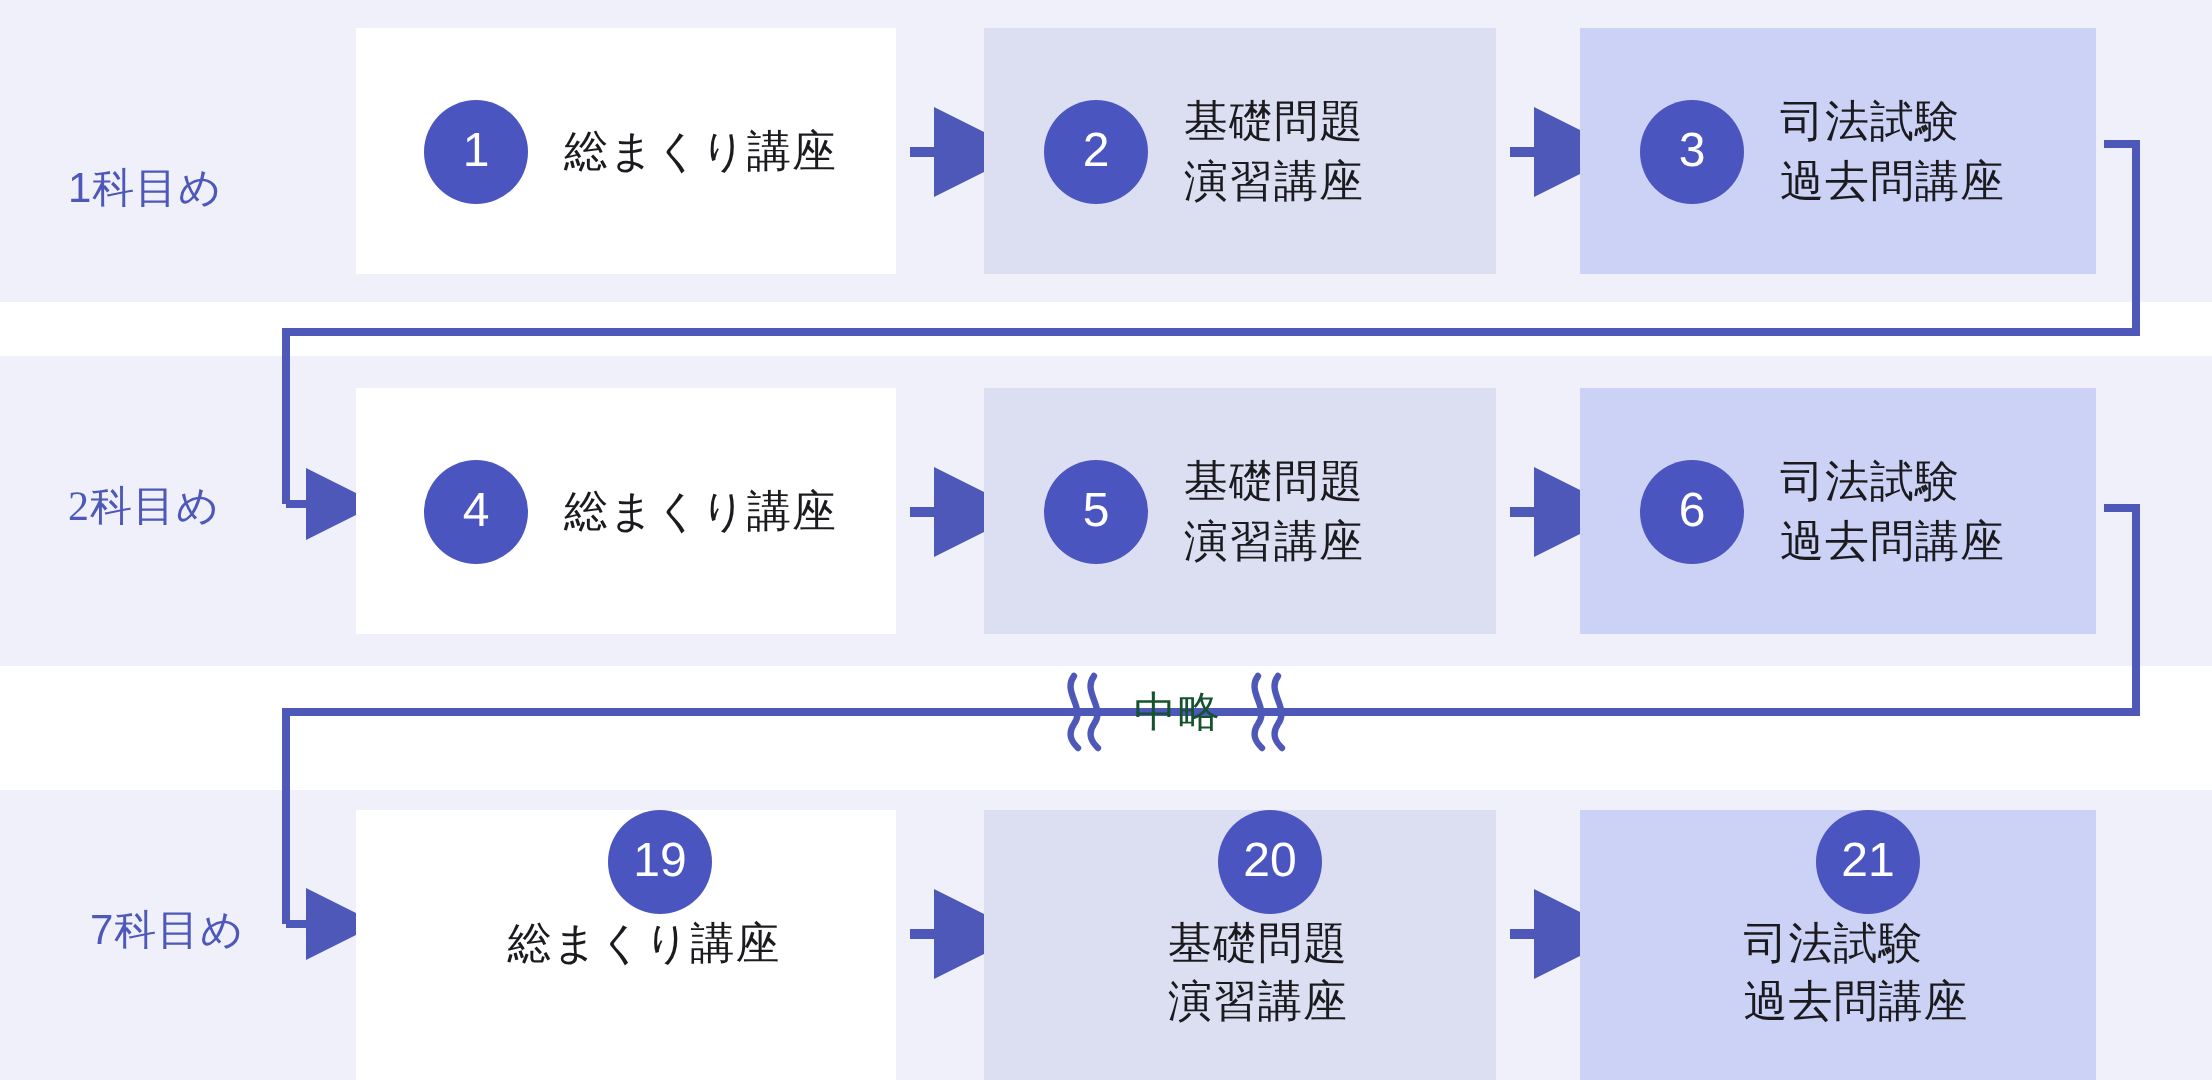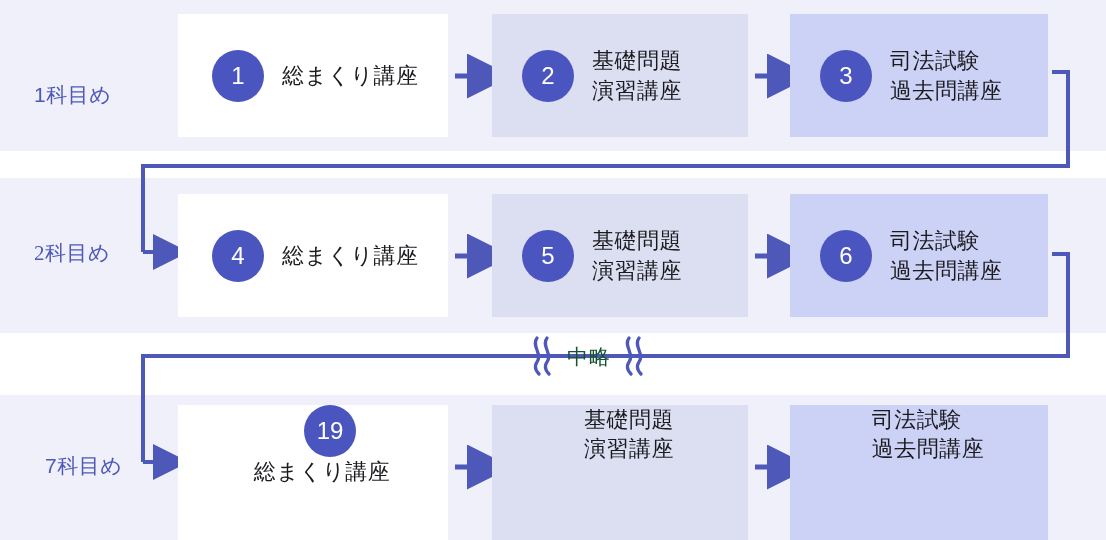--- a/index.html
+++ b/index.html
@@ -194,21 +194,23 @@
 過去問講座</div>
   </div>
 
   <div class="row-label l3">7科目め</div>
 
   <div class="step-box v-white r3 c1">
     <div class="badge">19</div>
     <div class="step-text">総まくり講座</div>
   </div>
   <div class="step-box v-gray r3 c2">
+    <div class="badge">20</div>
     <div class="step-text">基礎問題
 演習講座</div>
   </div>
   <div class="step-box v-blue r3 c3">
+    <div class="badge">21</div>
     <div class="step-text">司法試験
 過去問講座</div>
   </div>
 
 </div>
 
 </body></html>

